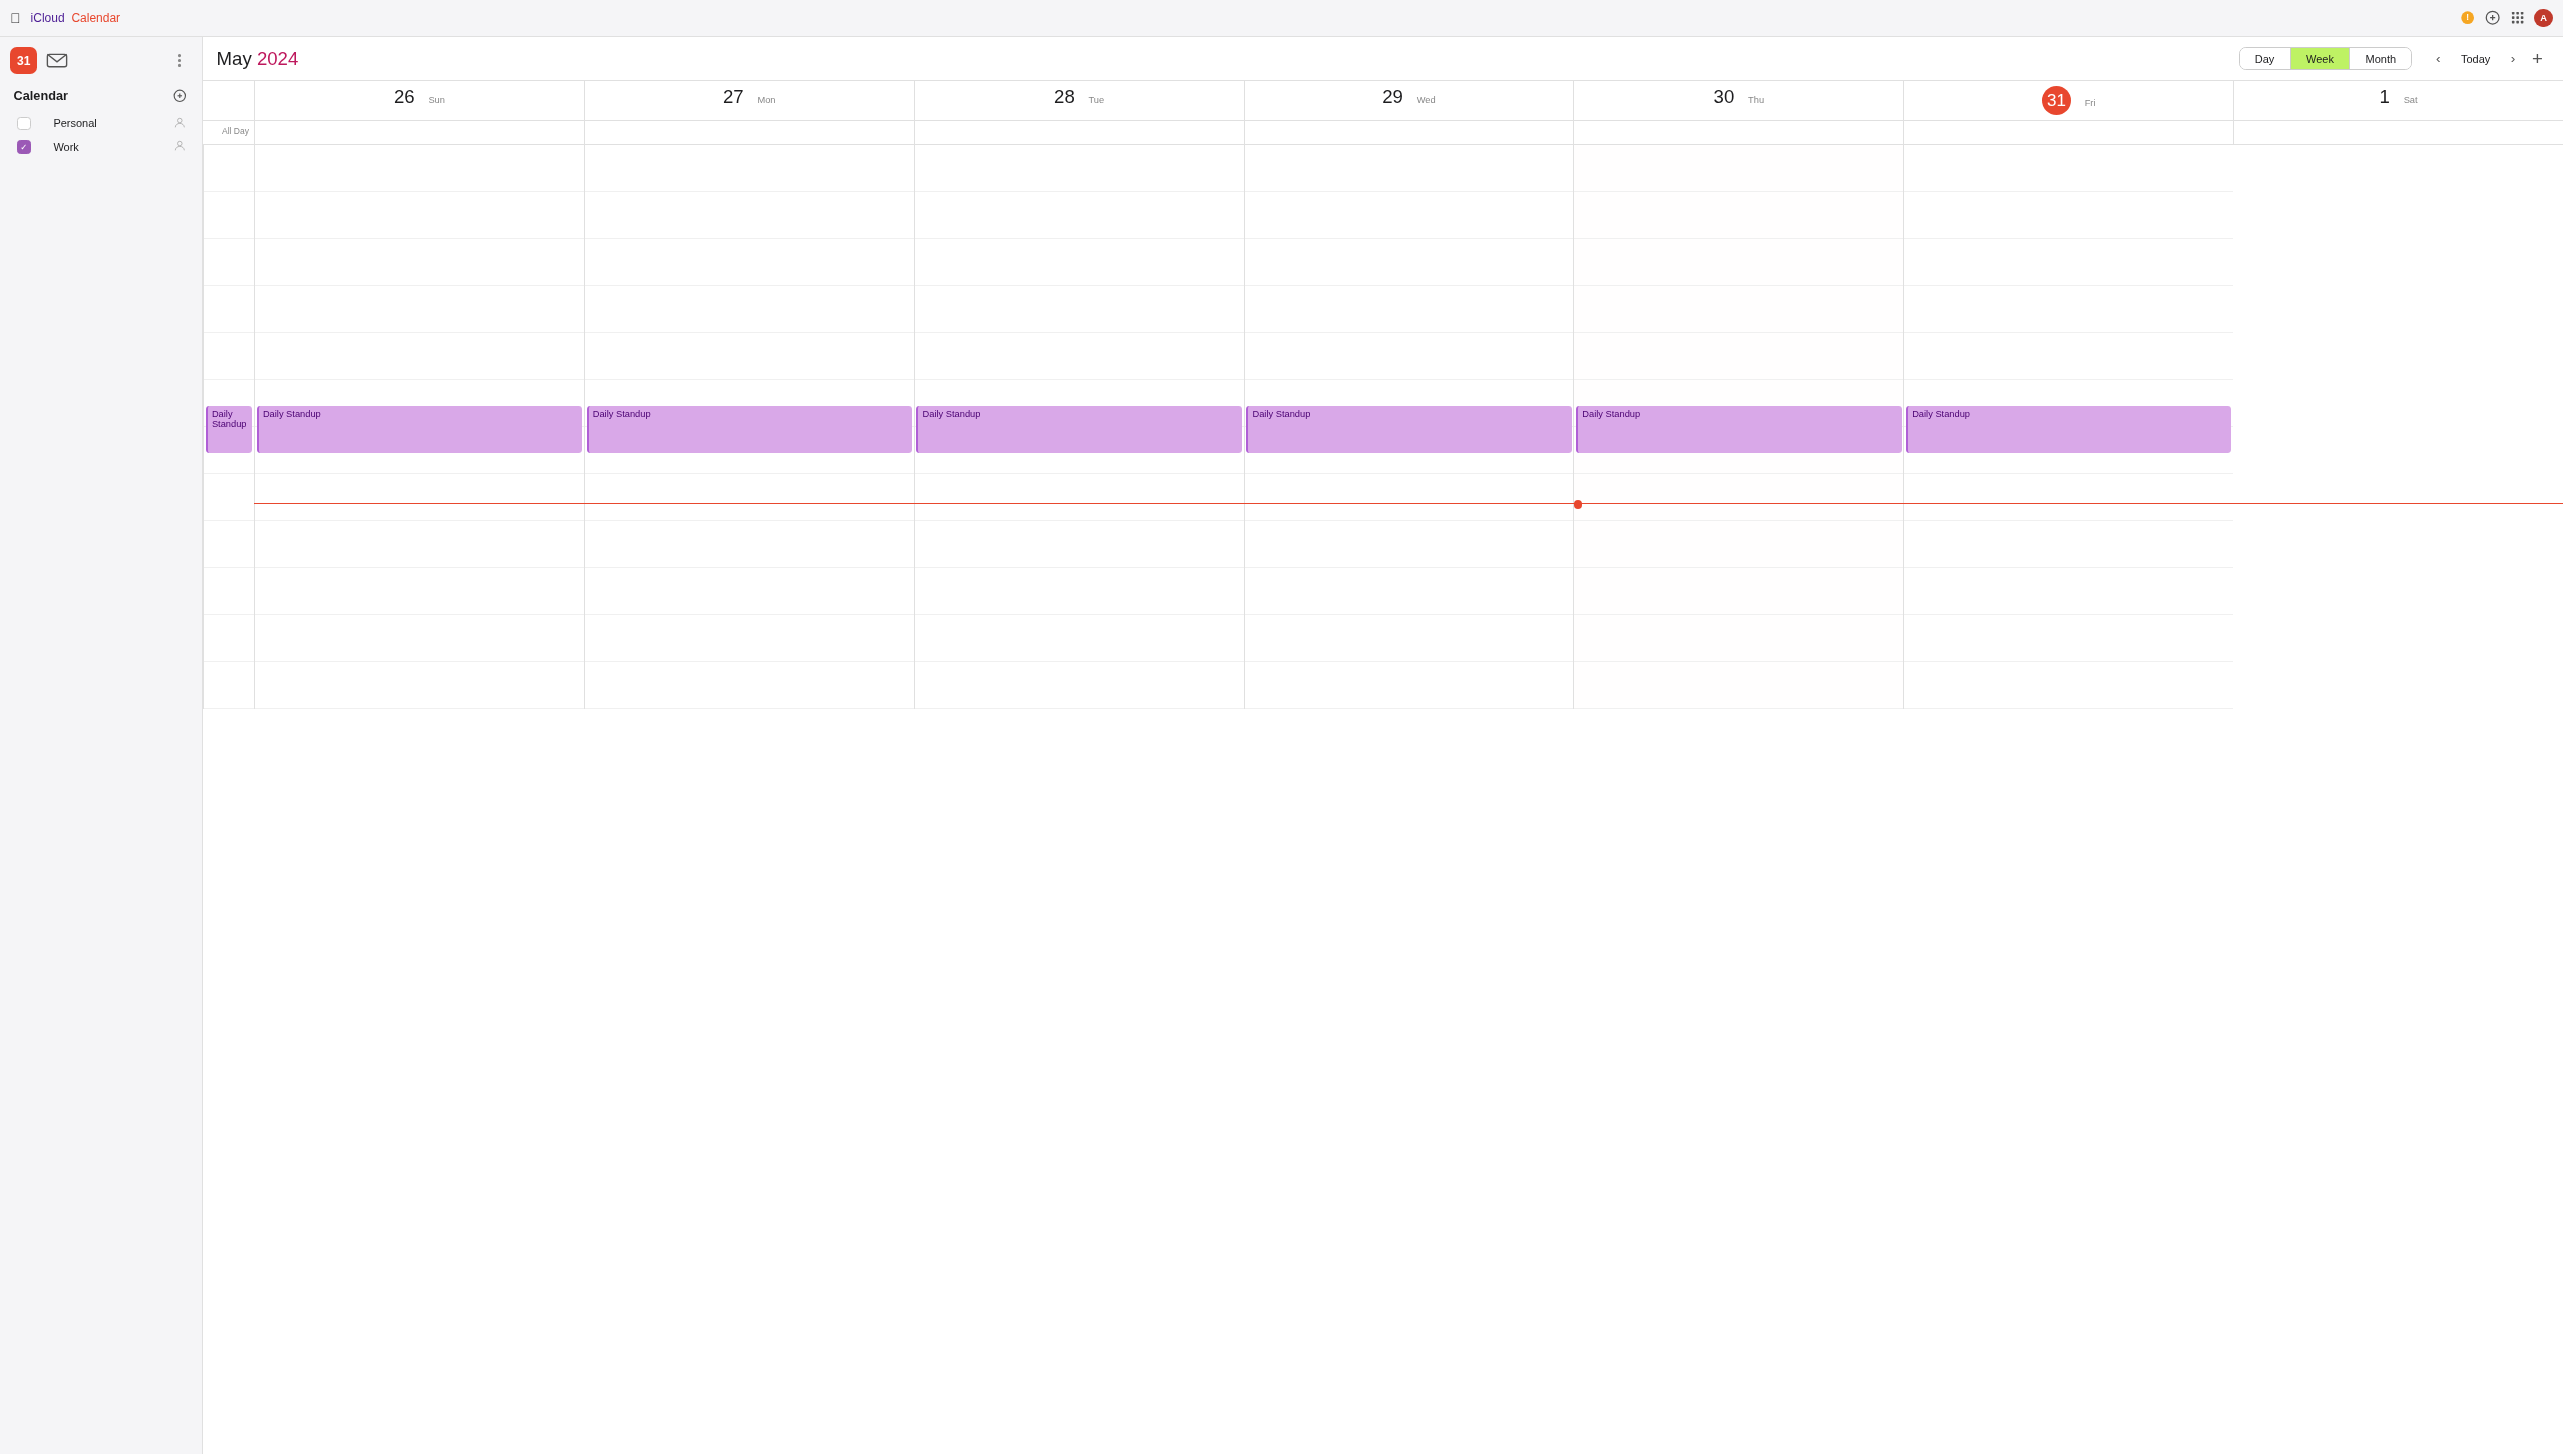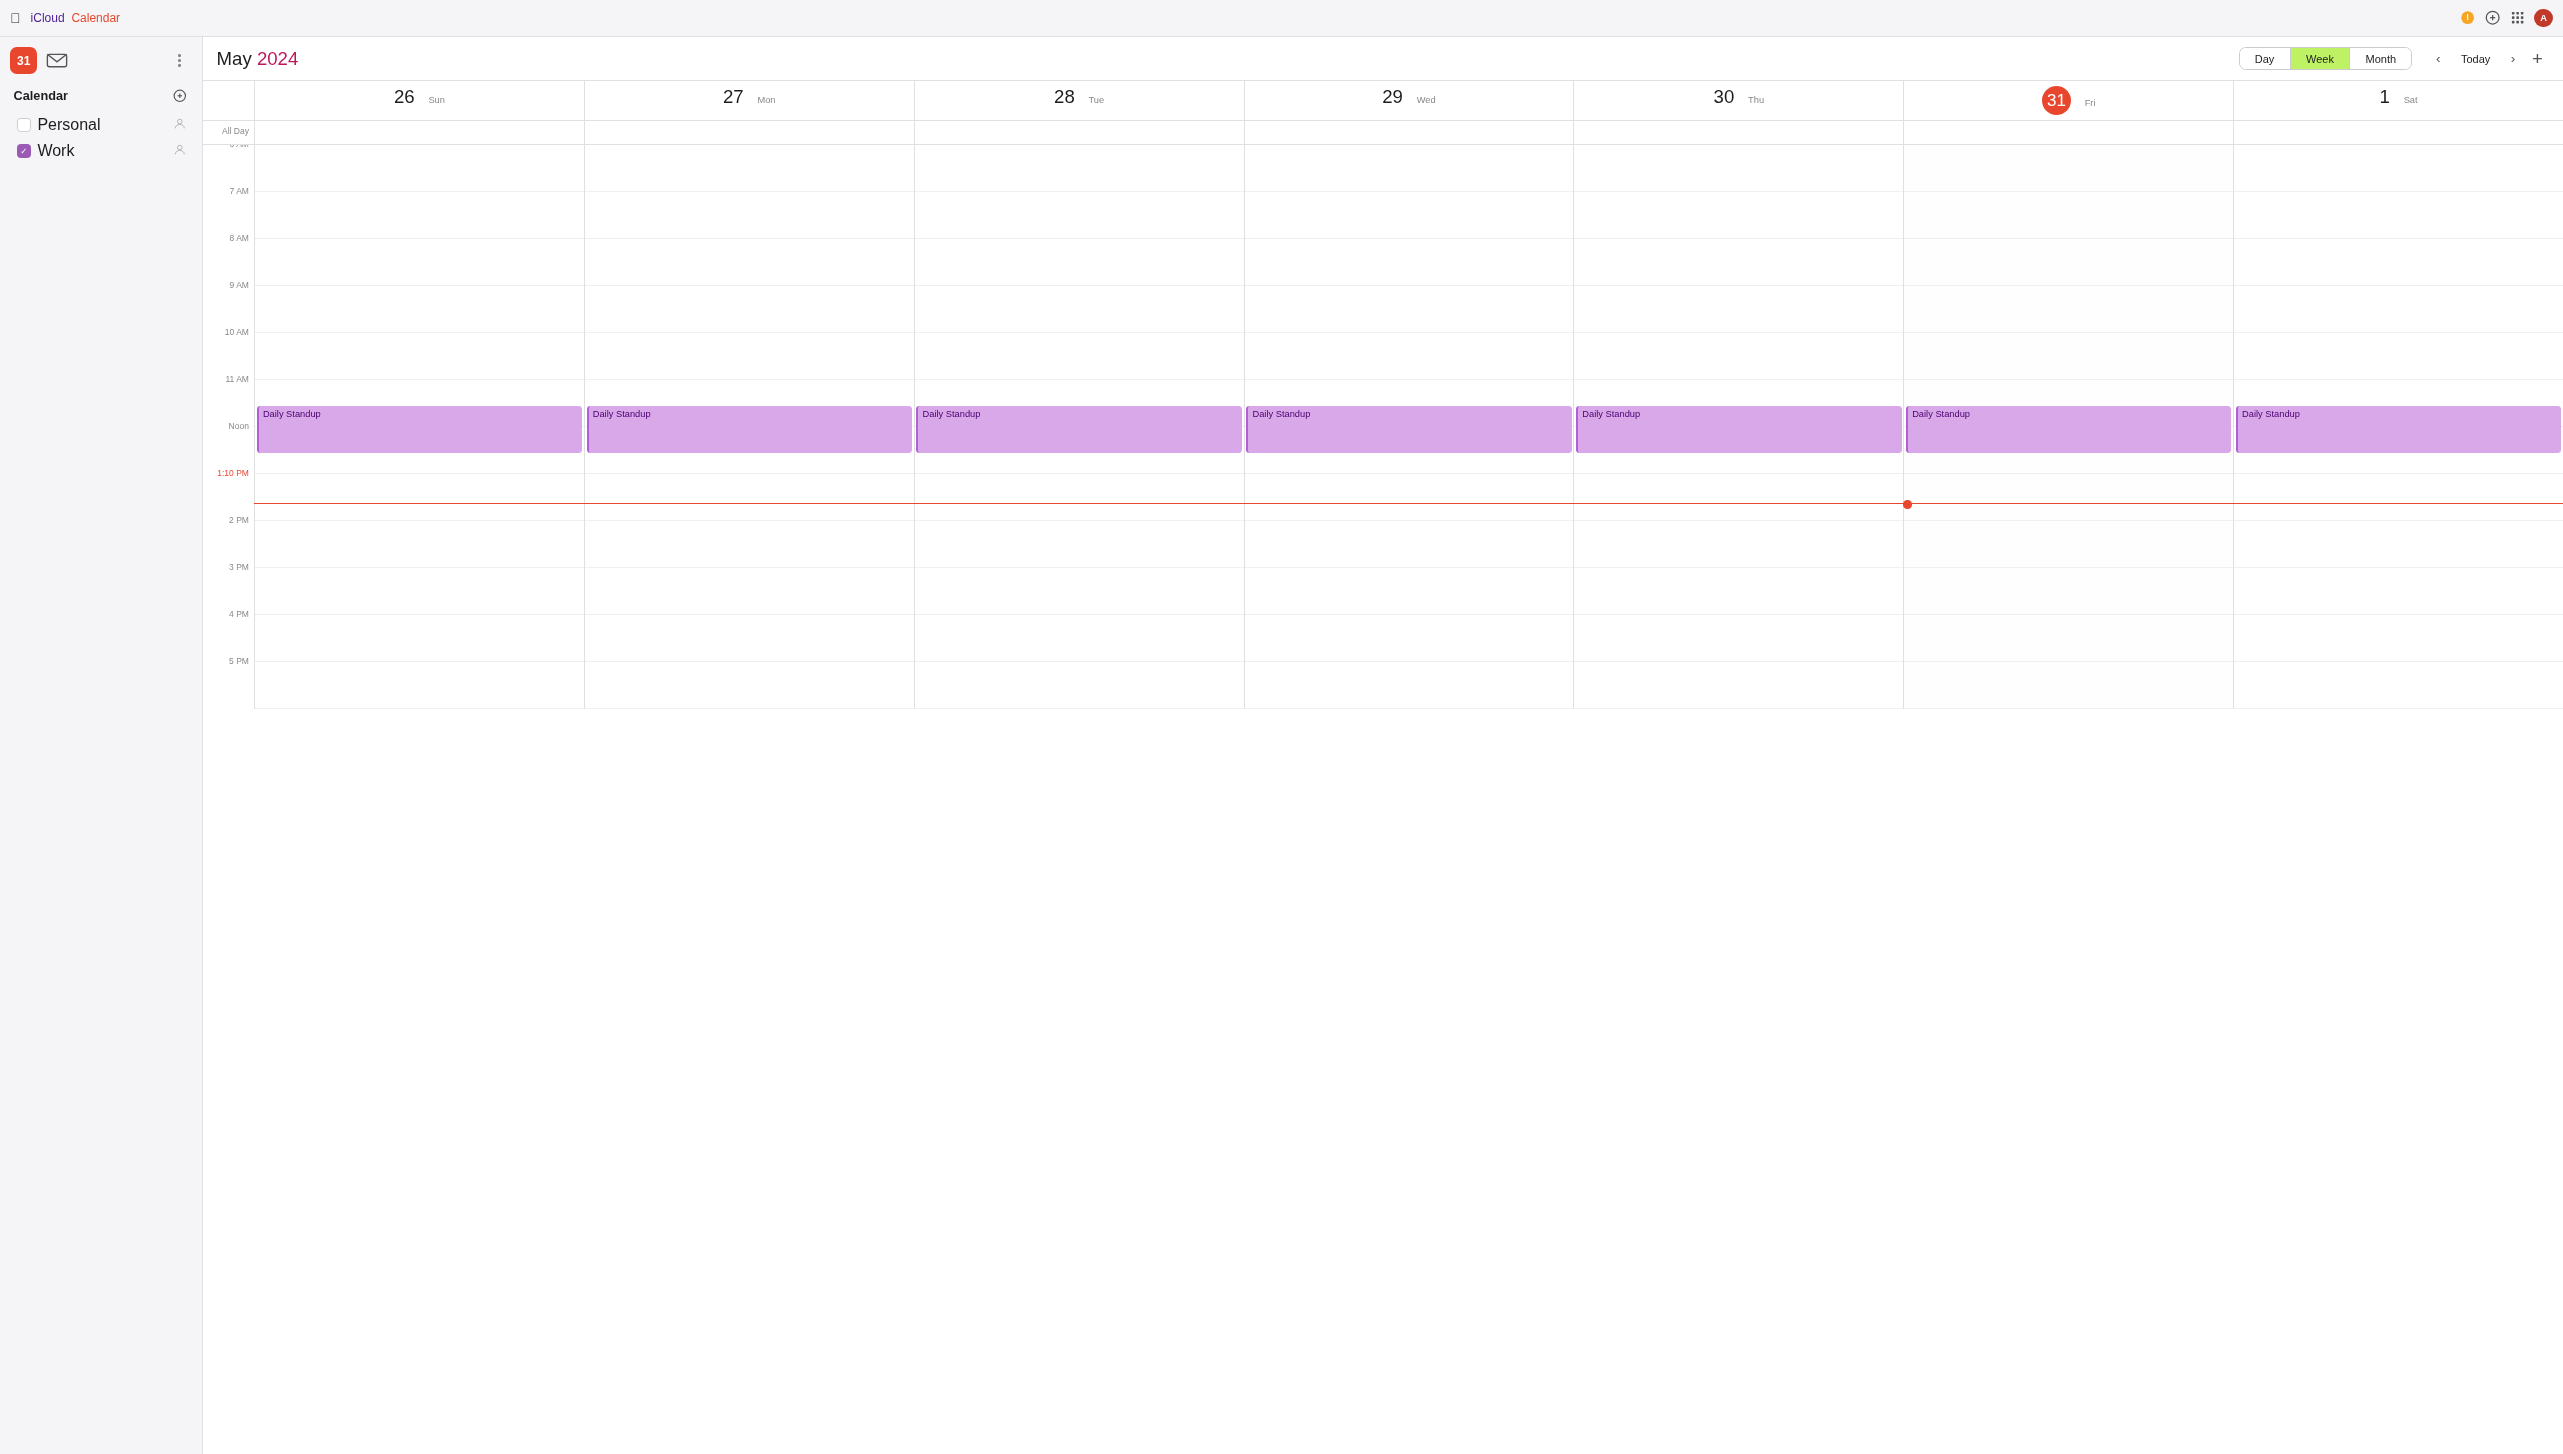--- a/index.html
+++ b/index.html
@@ -35,21 +35,21 @@
       display: flex; align-items: center; padding: 4.2px 10.2px 4.2px 13.6px;
       cursor: pointer; border-radius: 5.1px; margin: 0 3.4px;
     }
     .calendar-checkbox {
       width: 13.6px; height: 13.6px; border-radius: 3.4px; border: 1.7px solid #ccc;
       margin-right: 6.8px; flex-shrink: 0; display: flex; align-items: center; justify-content: center;
     }
     .calendar-checkbox.checked-personal { border-color: #ccc; background: white; }
     .calendar-checkbox.checked-work { border-color: #9b59b6; background: #9b59b6; }
     .calendar-checkbox.checked-work::after { content: '✓'; color: white; font-size: 8.5px; }
-    .calendar-label { font-size: 16px; color: #1d1d1f; flex: 1; }
+    .calendar-label { font-size: 11px; color: #1d1d1f; flex: 1; margin-left: 16px; }
     .calendar-person-icon { width: 15.3px; height: 15.3px; color: #888; font-size: 12px; }
 
     
     .calendar-content { flex: 1; display: flex; flex-direction: column; overflow: hidden; background: white; }
 
     
     .cal-header {
       display: flex; align-items: center; padding: 6.8px 13.6px;
       border-bottom: 0.8px solid #e0e0e0; height: 44px; background: white;
     }
@@ -318,34 +318,20 @@
       <div class="all-day-cell"></div>
       <div class="all-day-cell"></div>
       <div class="all-day-cell"></div>
       <div class="all-day-cell"></div>
       <div class="all-day-cell"></div>
     </div>
 
     <div class="time-grid">
       <div class="time-grid-inner" id="grid-inner">
 
-        <div class="time-col">
-          <div class="time-slot-label">6 AM</div>
-          <div class="time-slot-label">7 AM</div>
-          <div class="time-slot-label">8 AM</div>
-          <div class="time-slot-label">9 AM</div>
-          <div class="time-slot-label">10 AM</div>
-          <div class="time-slot-label">11 AM</div>
-          <div class="time-slot-label">Noon</div>
-          <div class="time-slot-label" style="color:#e8472e;">1:10 PM</div>
-          <div class="time-slot-label">2 PM</div>
-          <div class="time-slot-label">3 PM</div>
-          <div class="time-slot-label">4 PM</div>
-          <div class="time-slot-label">5 PM</div>
-        </div>
 
         <div class="day-col" id="col-sun">
           <div class="time-row-line"></div>
             <div class="time-row-line"></div>
             <div class="time-row-line"></div>
           <div class="time-row-line"></div>
             <div class="time-row-line"></div>
             <div class="time-row-line"></div>
           <div class="time-row-line"></div>
             <div class="time-row-line"></div>

